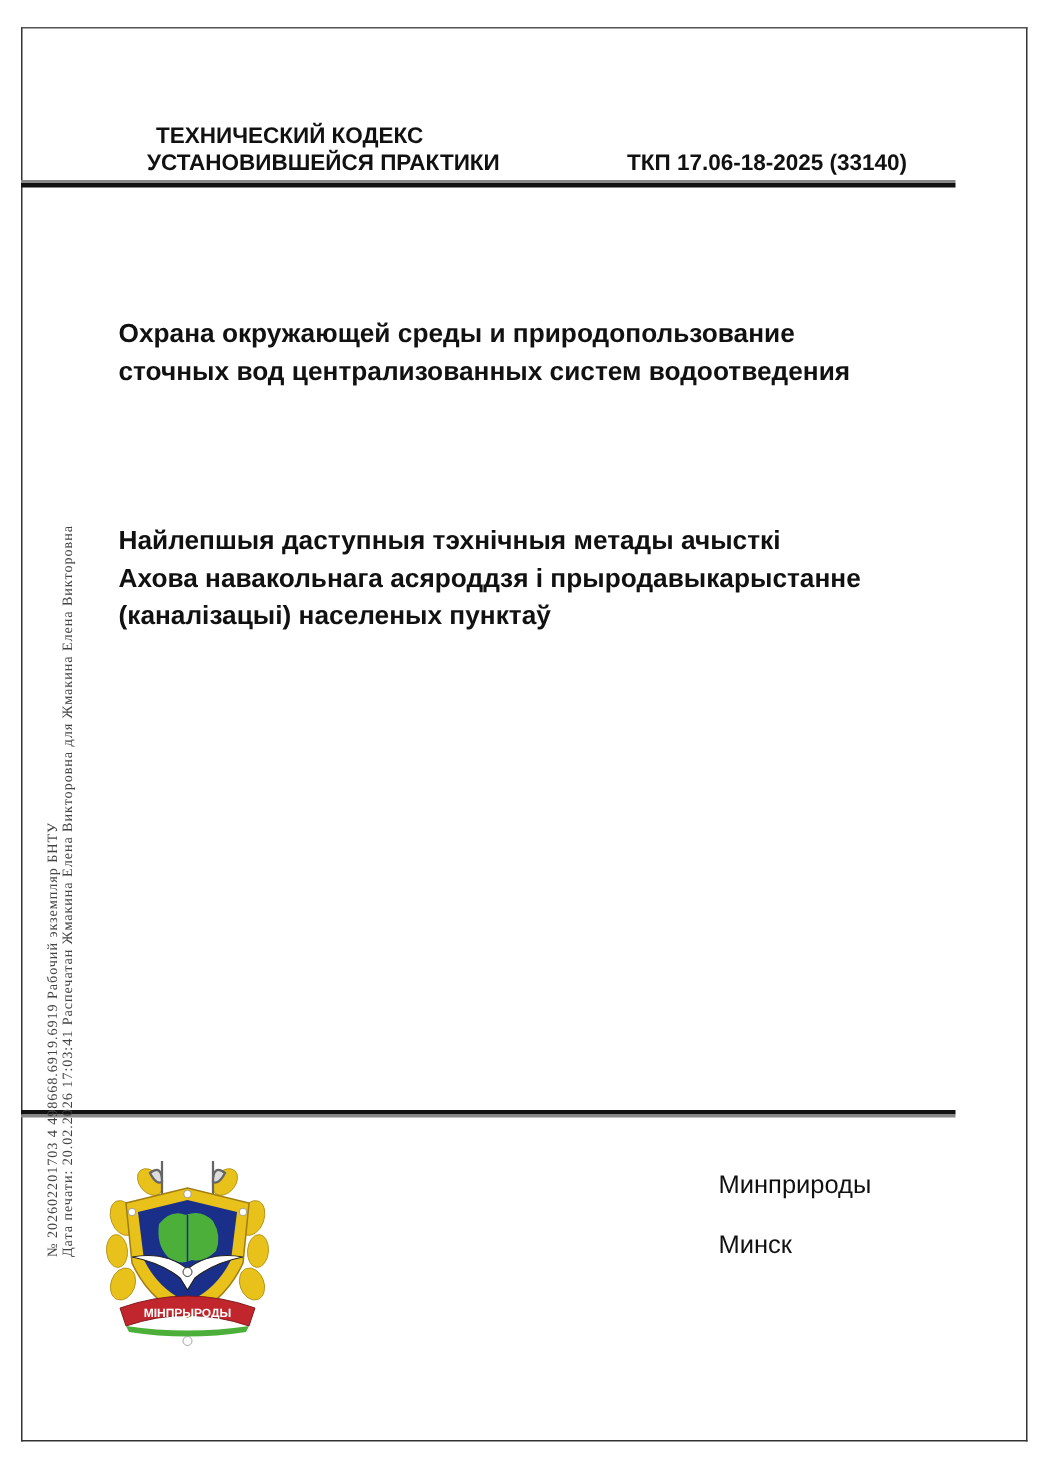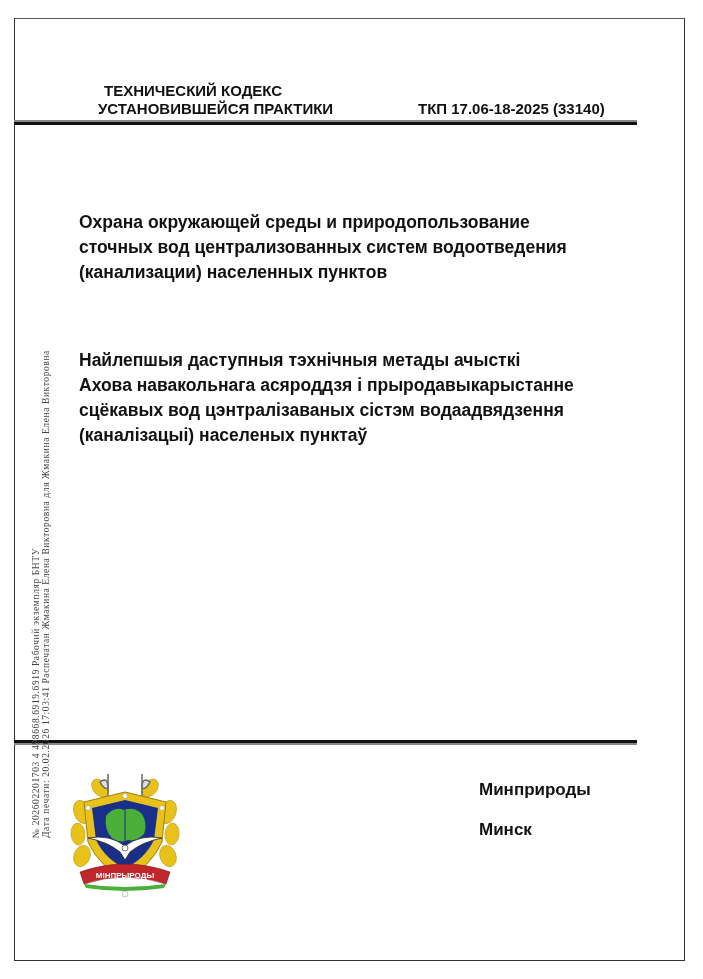--- a/index.html
+++ b/index.html
@@ -14,21 +14,21 @@
   .rule { position: absolute; left: 14px; width: 623px; }
   .rule .thin { height: 2px; background: #888; }
   .rule .thick { height: 3px; background: #111; }
   .rule-top { top: 120px; }
   .rule-bottom { top: 740px; }
   .title-block { position: absolute; left: 79px; font-weight: bold; font-size: 17.5px;
                  line-height: 25px; color: #111; }
   .title-ru { top: 210px; }
   .title-by { top: 348px; }
   .title-block div { white-space: nowrap; }
-  .org { position: absolute; left: 479px; font-weight: bold; font-size: 17px; color: #111; }
+  .org { position: absolute; left: 479px; font-weight: normal; font-size: 17px; color: #111; }
   .org-name { top: 780px; }
   .org-city { top: 820px; }
   .watermark { position: absolute; left: 31px; top: 838px; transform-origin: 0 0;
                transform: rotate(-90deg); font-family: "Liberation Serif", serif;
                font-size: 9.5px; line-height: 10px; color: #444; white-space: nowrap;
                letter-spacing: 0.6px; }
   .emblem { position: absolute; left: 70px; top: 772px; width: 110px; height: 126px; }
 </style>
 </head>
 <body>
@@ -40,27 +40,25 @@
 <div class="hdr hdr-code">ТКП 17.06-18-2025 (33140)</div>
 
 <div class="rule rule-top">
   <div class="thin"></div>
     <div class="thick"></div>
 </div>
 
 <div class="title-block title-ru">
   <div>Охрана окружающей среды и природопользование</div>
   <div>сточных вод централизованных систем водоотведения</div>
-  <div>(канализации) населенных пунктов</div>
 </div>
 
 <div class="title-block title-by">
   <div>Найлепшыя даступныя тэхнічныя метады ачысткі</div>
   <div>Ахова навакольнага асяроддзя і прыродавыкарыстанне</div>
-  <div>сцёкавых вод цэнтралізаваных сістэм водаадвядзення</div>
   <div>(каналізацыі) населеных пунктаў</div>
 </div>
 
 <div class="rule rule-bottom">
   <div class="thick"></div>
     <div class="thin"></div>
 </div>
 
 <div class="watermark">
   <div>№ 202602201703 4 498668.6919.6919 Рабочий экземпляр БНТУ</div>

